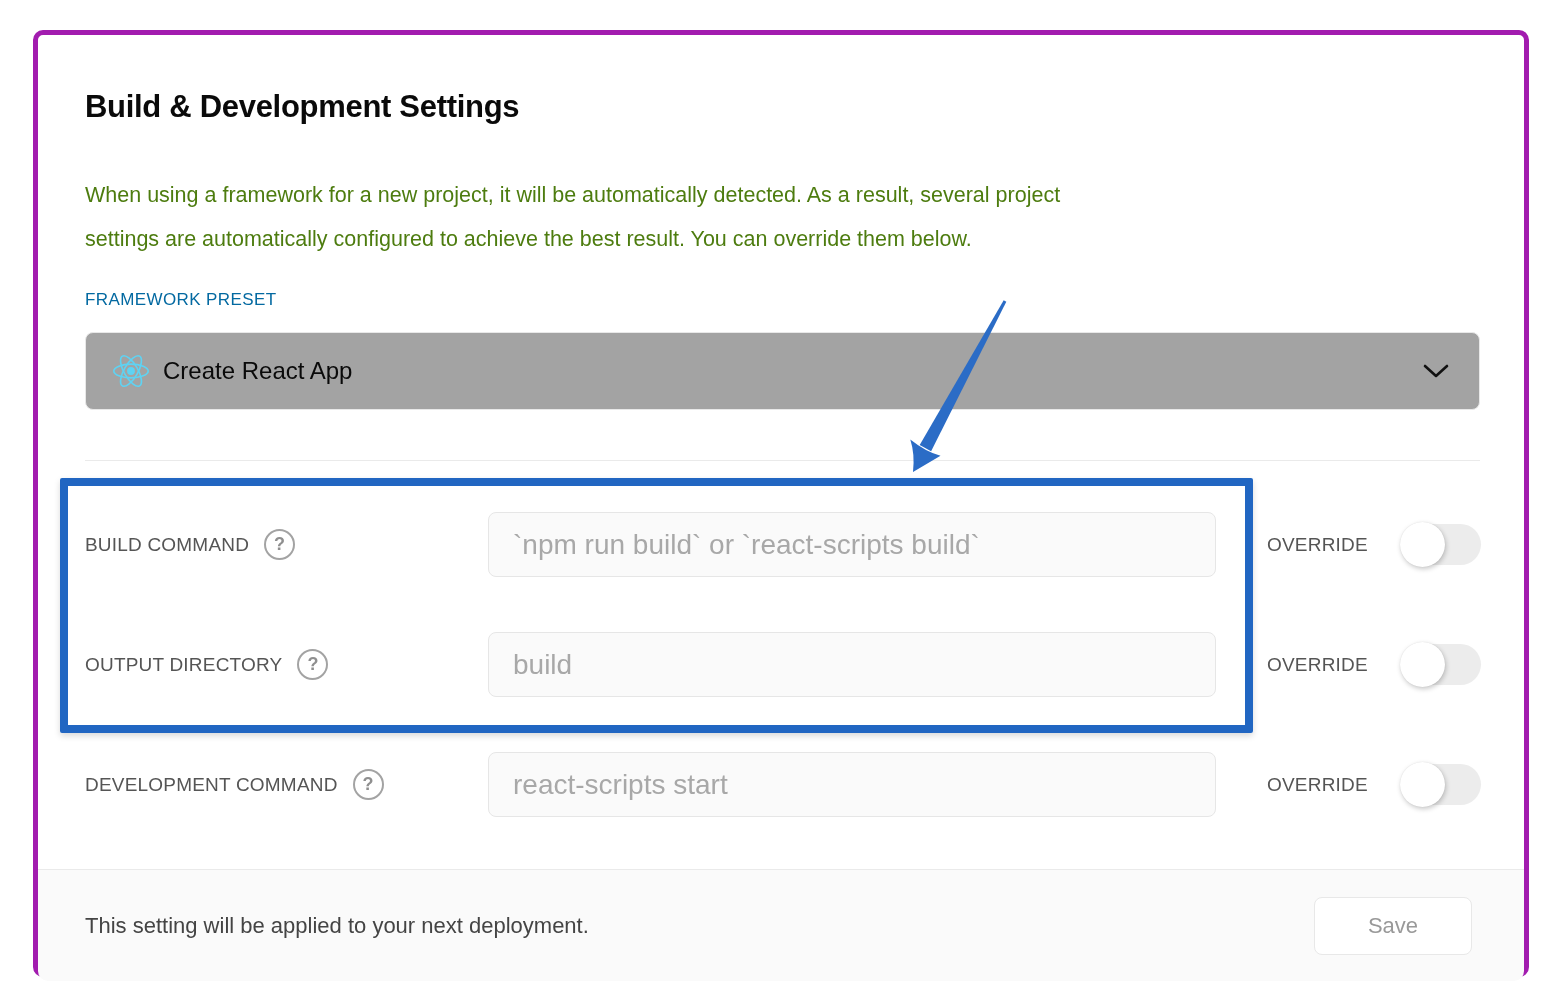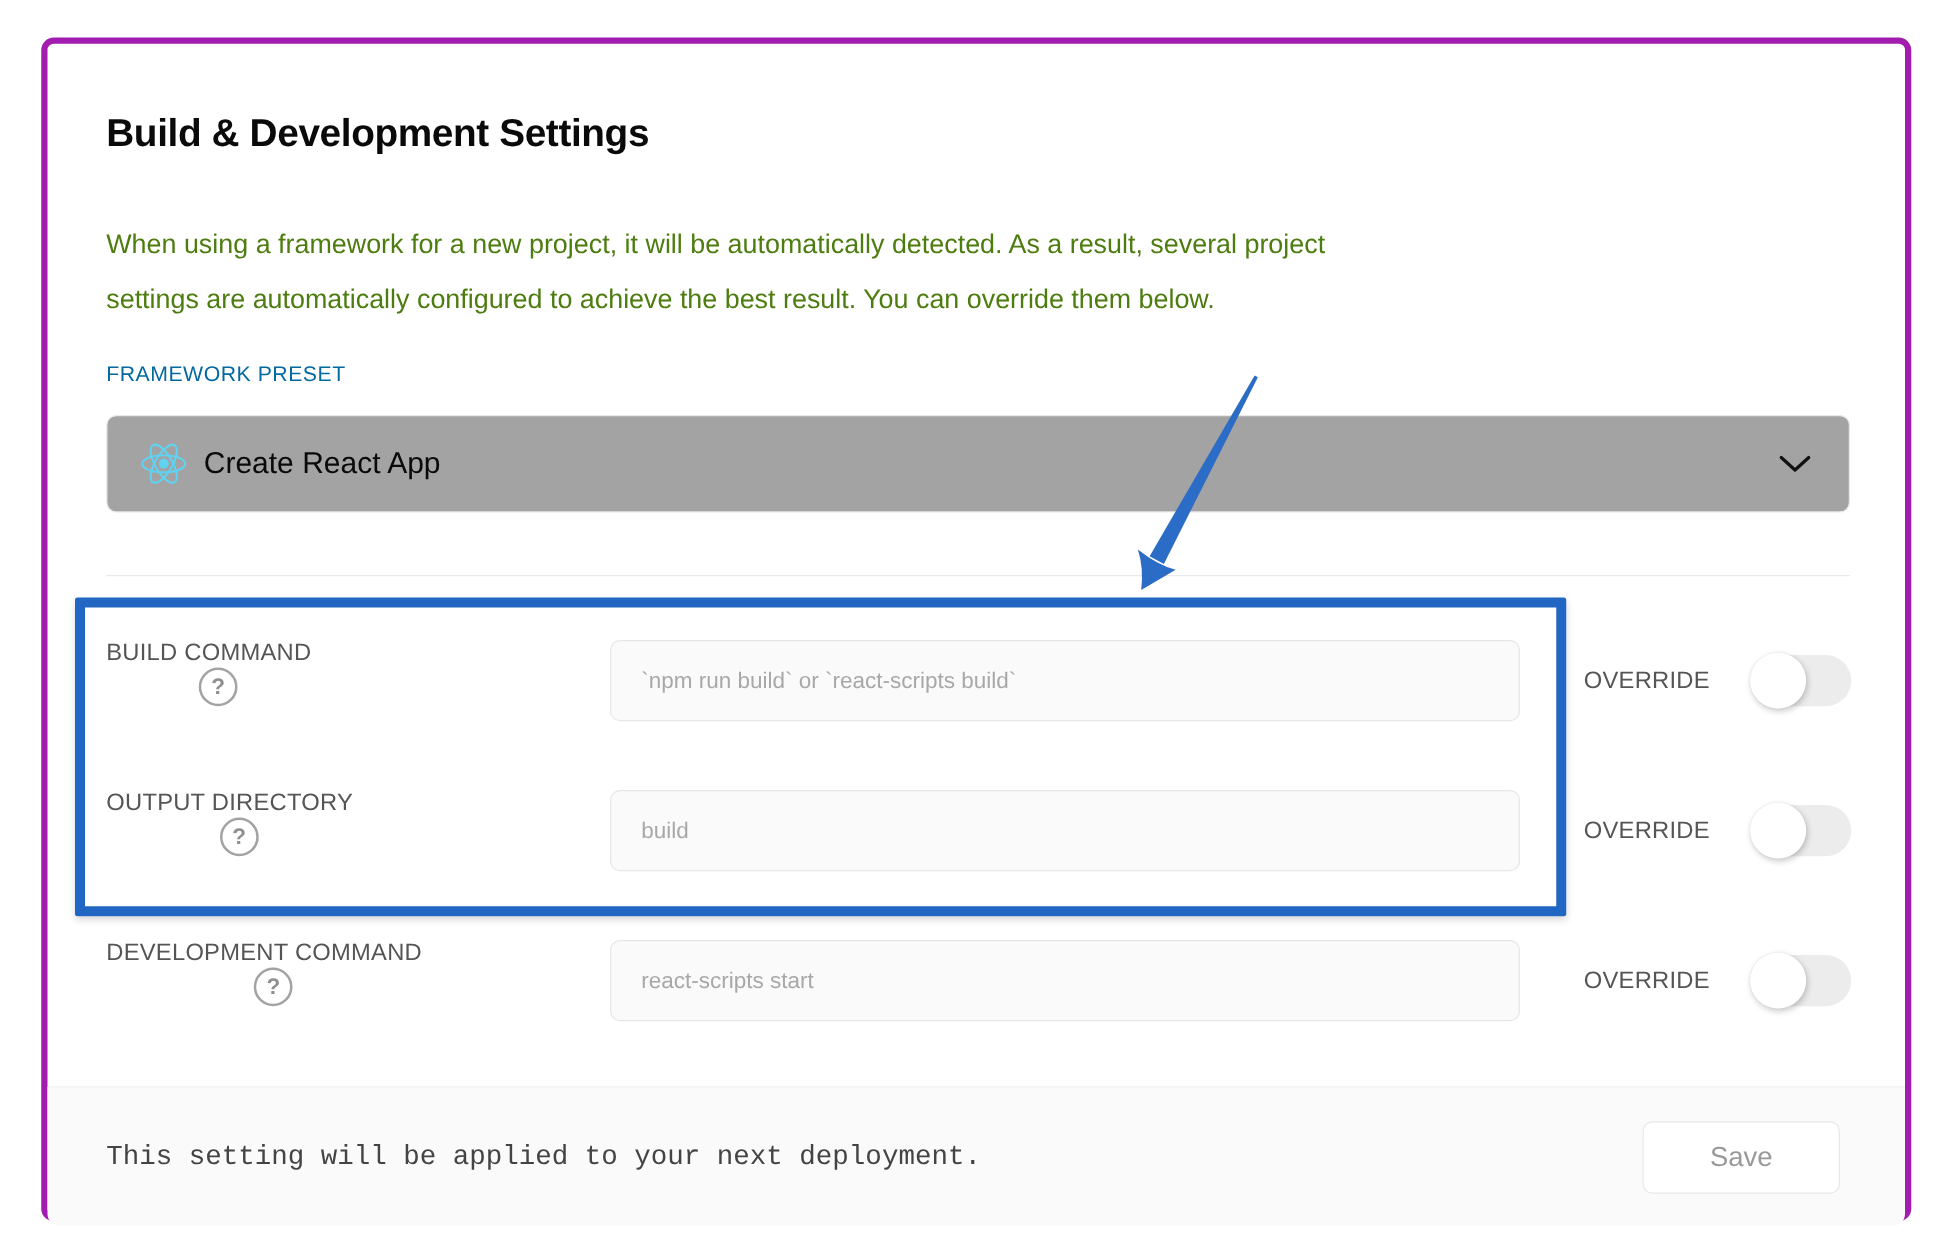--- a/index.html
+++ b/index.html
@@ -24,28 +24,28 @@
   .react-icon { width:38px; height:36px; flex:0 0 auto; }
   .select-value { font-size:24px; color:#0a0a0a; margin-left:13px; flex:1; }
   .chevron { width:26px; height:16px; flex:0 0 auto; }
 
   .divider { position:absolute; left:47px; top:425px; width:1395px; height:1px;
     background:#eaeaea; }
 
   .row { position:absolute; left:0; width:100%; height:65px; }
   .row-1 { top:477px; } .row-2 { top:597px; } .row-3 { top:717px; }
   .label-group { position:absolute; left:47px; top:0; height:65px;
-    display:flex; align-items:center;flex-direction:column; }
+    display:flex; align-items:center; }
   .row-label { font-size:19px; color:#555; letter-spacing:0.2px; }
   .help-icon { width:31px; height:31px; margin-left:15px; border:2px solid #a3a3a3;
     border-radius:50%; color:#8f8f8f; font-size:18px; font-weight:600;
     display:flex; align-items:center; justify-content:center; cursor:pointer; }
   .field { position:absolute; left:450px; top:0; width:728px; height:65px;
     background:#fafafa; border:1.5px solid #e6e6e6; border-radius:8px;
-    padding:0 24px; font-size:18px; color:#333;
+    padding:0 24px; font-size:28px; color:#333;
     font-family:"Liberation Sans", sans-serif; outline:none; }
   .field::placeholder { color:#a8a8a8; }
   .override-label { position:absolute; left:1229px; top:0; height:65px;
     display:flex; align-items:center; font-size:19px; color:#555;
     letter-spacing:0.2px; }
   .toggle { position:absolute; left:1363px; top:12px; width:80px; height:41px;
     background:#ececec; border-radius:21px; cursor:pointer; }
   .knob { position:absolute; left:-1px; top:-2px; width:45px; height:45px;
     background:#fff; border-radius:50%;
     box-shadow:1px 2px 5px rgba(0,0,0,0.22), 0 0 1px rgba(0,0,0,0.12); }
@@ -53,21 +53,21 @@
   .highlight-box { position:absolute; left:22px; top:443px; width:1193px; height:255px;
     border:8px solid #2166c2; border-radius:2px; pointer-events:none;
     box-shadow:0 3px 6px rgba(0,0,0,0.15); }
   .arrow-svg { position:absolute; left:820px; top:225px; width:190px; height:245px;
     pointer-events:none; }
 
   .footer { position:absolute; left:0; top:834px; width:100%; height:112px;
     background:#fafafa; border-top:1px solid #eaeaea; border-radius:0 0 10px 10px;
     display:flex; align-items:center; justify-content:space-between;
     padding:0 52px 0 47px; }
-  .footer-note { font-size:22px; color:#444;font-family:Liberation Mono, monospace; }
+  .footer-note { font-size:22px; color:#444; }
   .save-btn { width:158px; height:58px; background:#fff; border:1px solid #e8e8e8;
     border-radius:8px; font-size:22px; color:#999; cursor:pointer;
     font-family:"Liberation Sans", sans-serif; }
 </style>
 </head>
 <body>
 
 <div class="card">
 
   <h1 class="title">Build &amp; Development Settings</h1>

